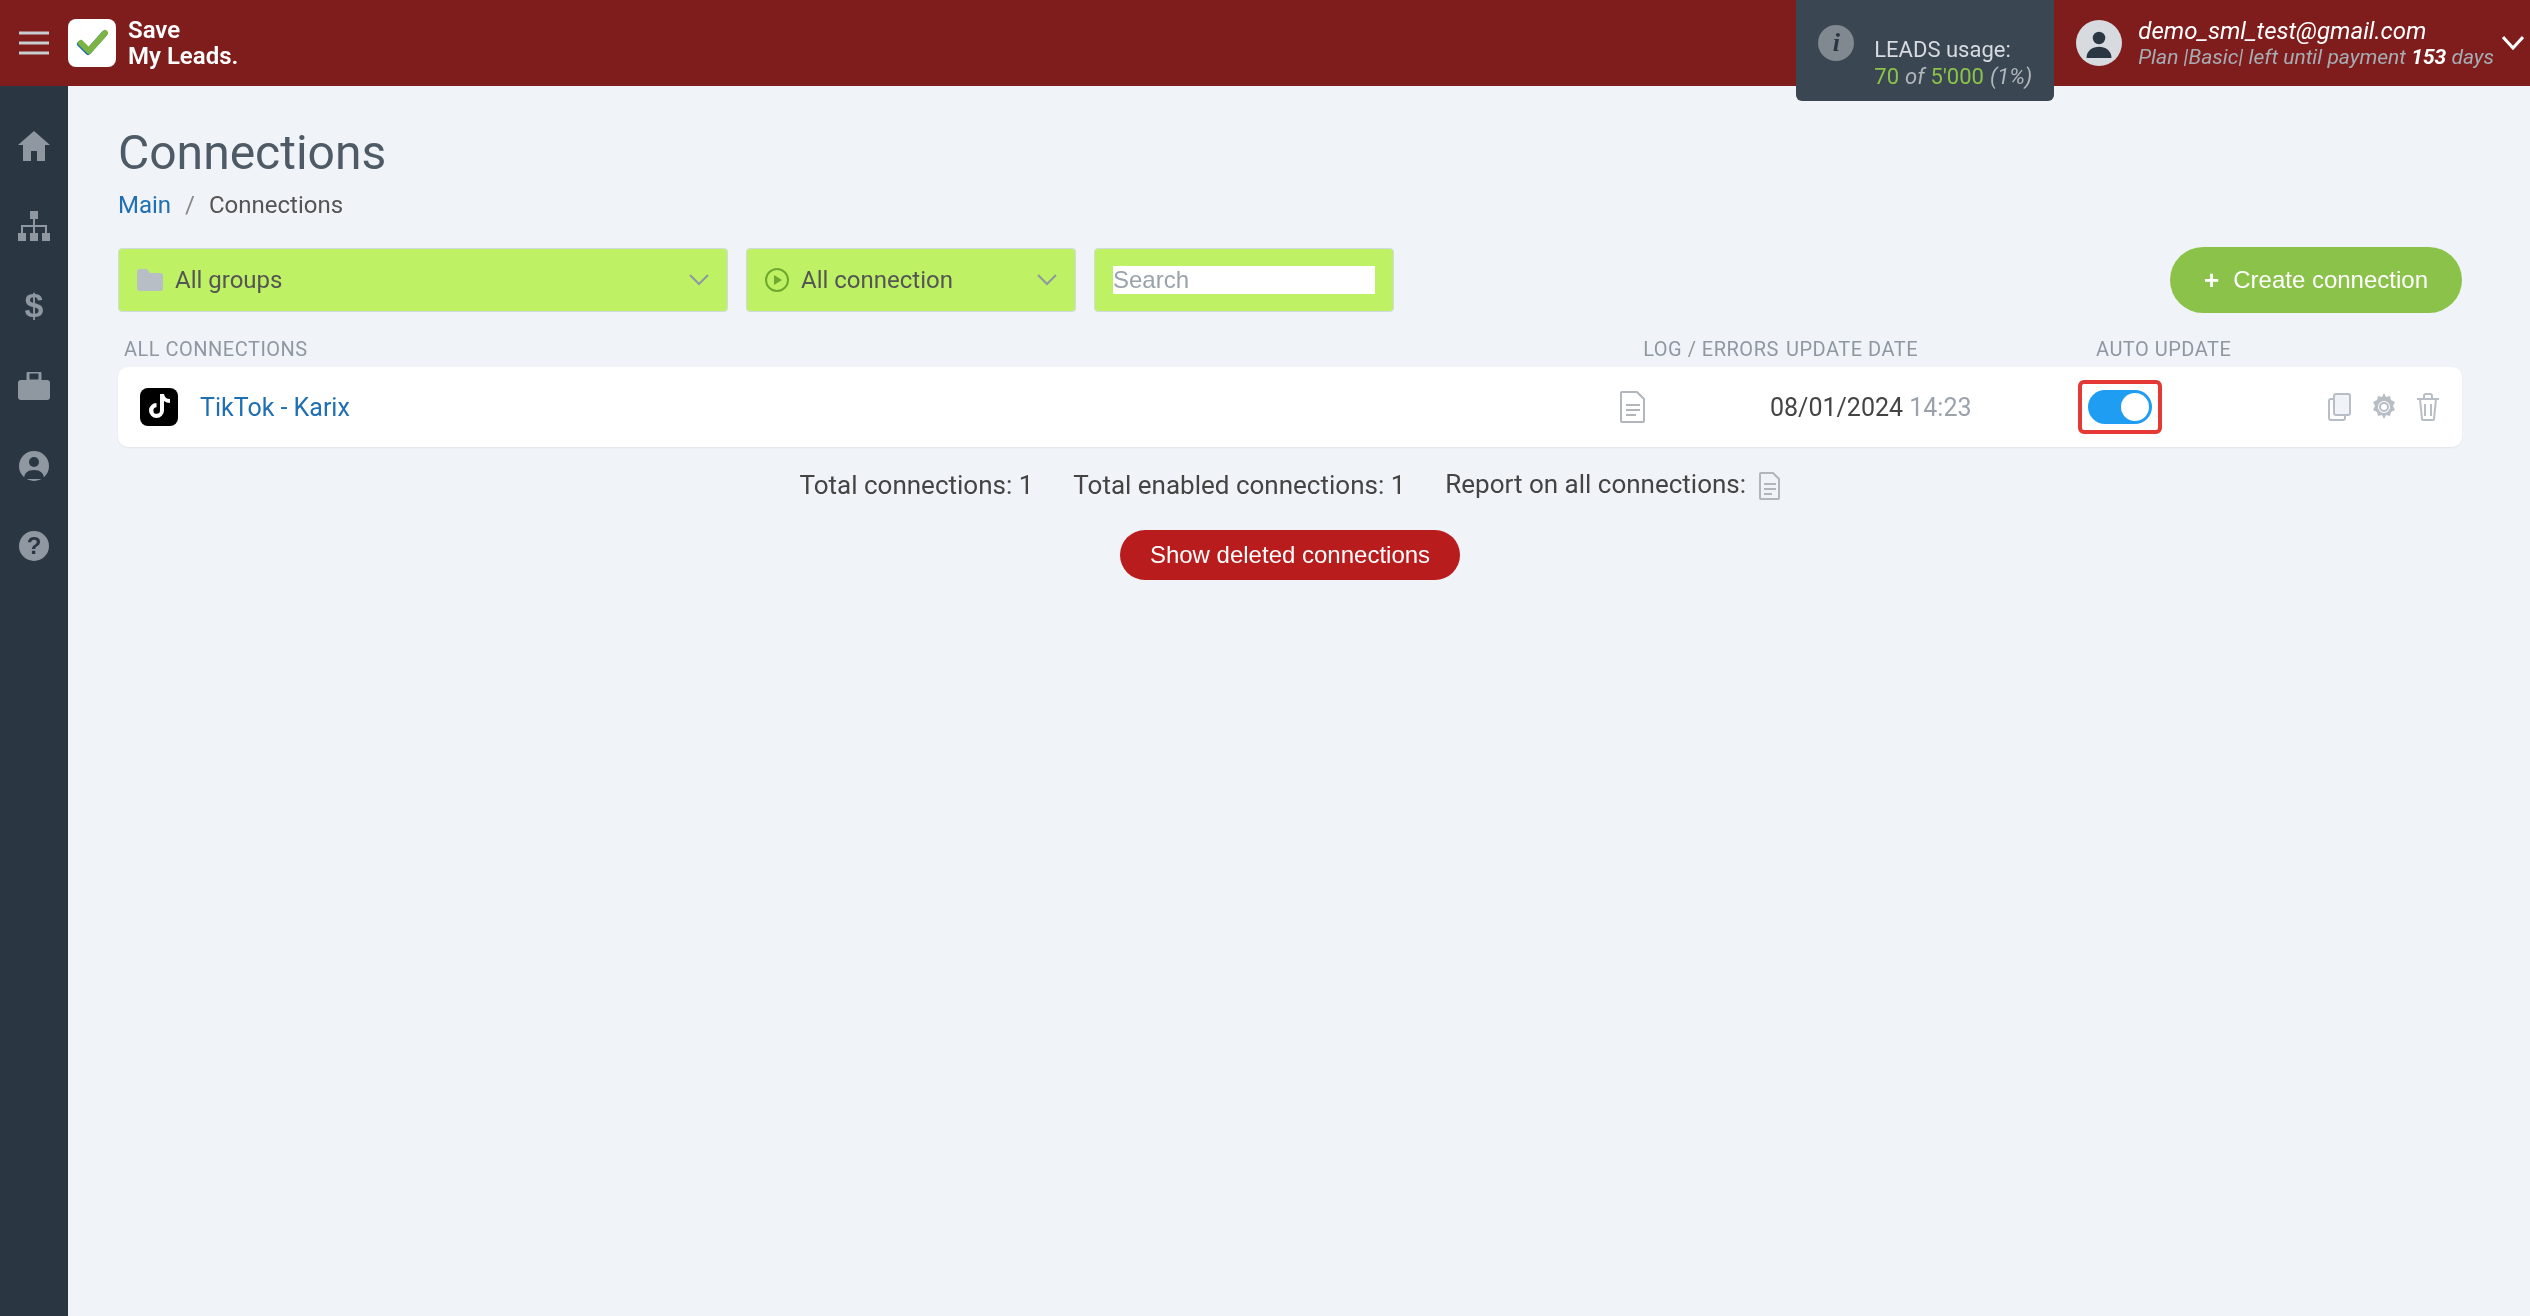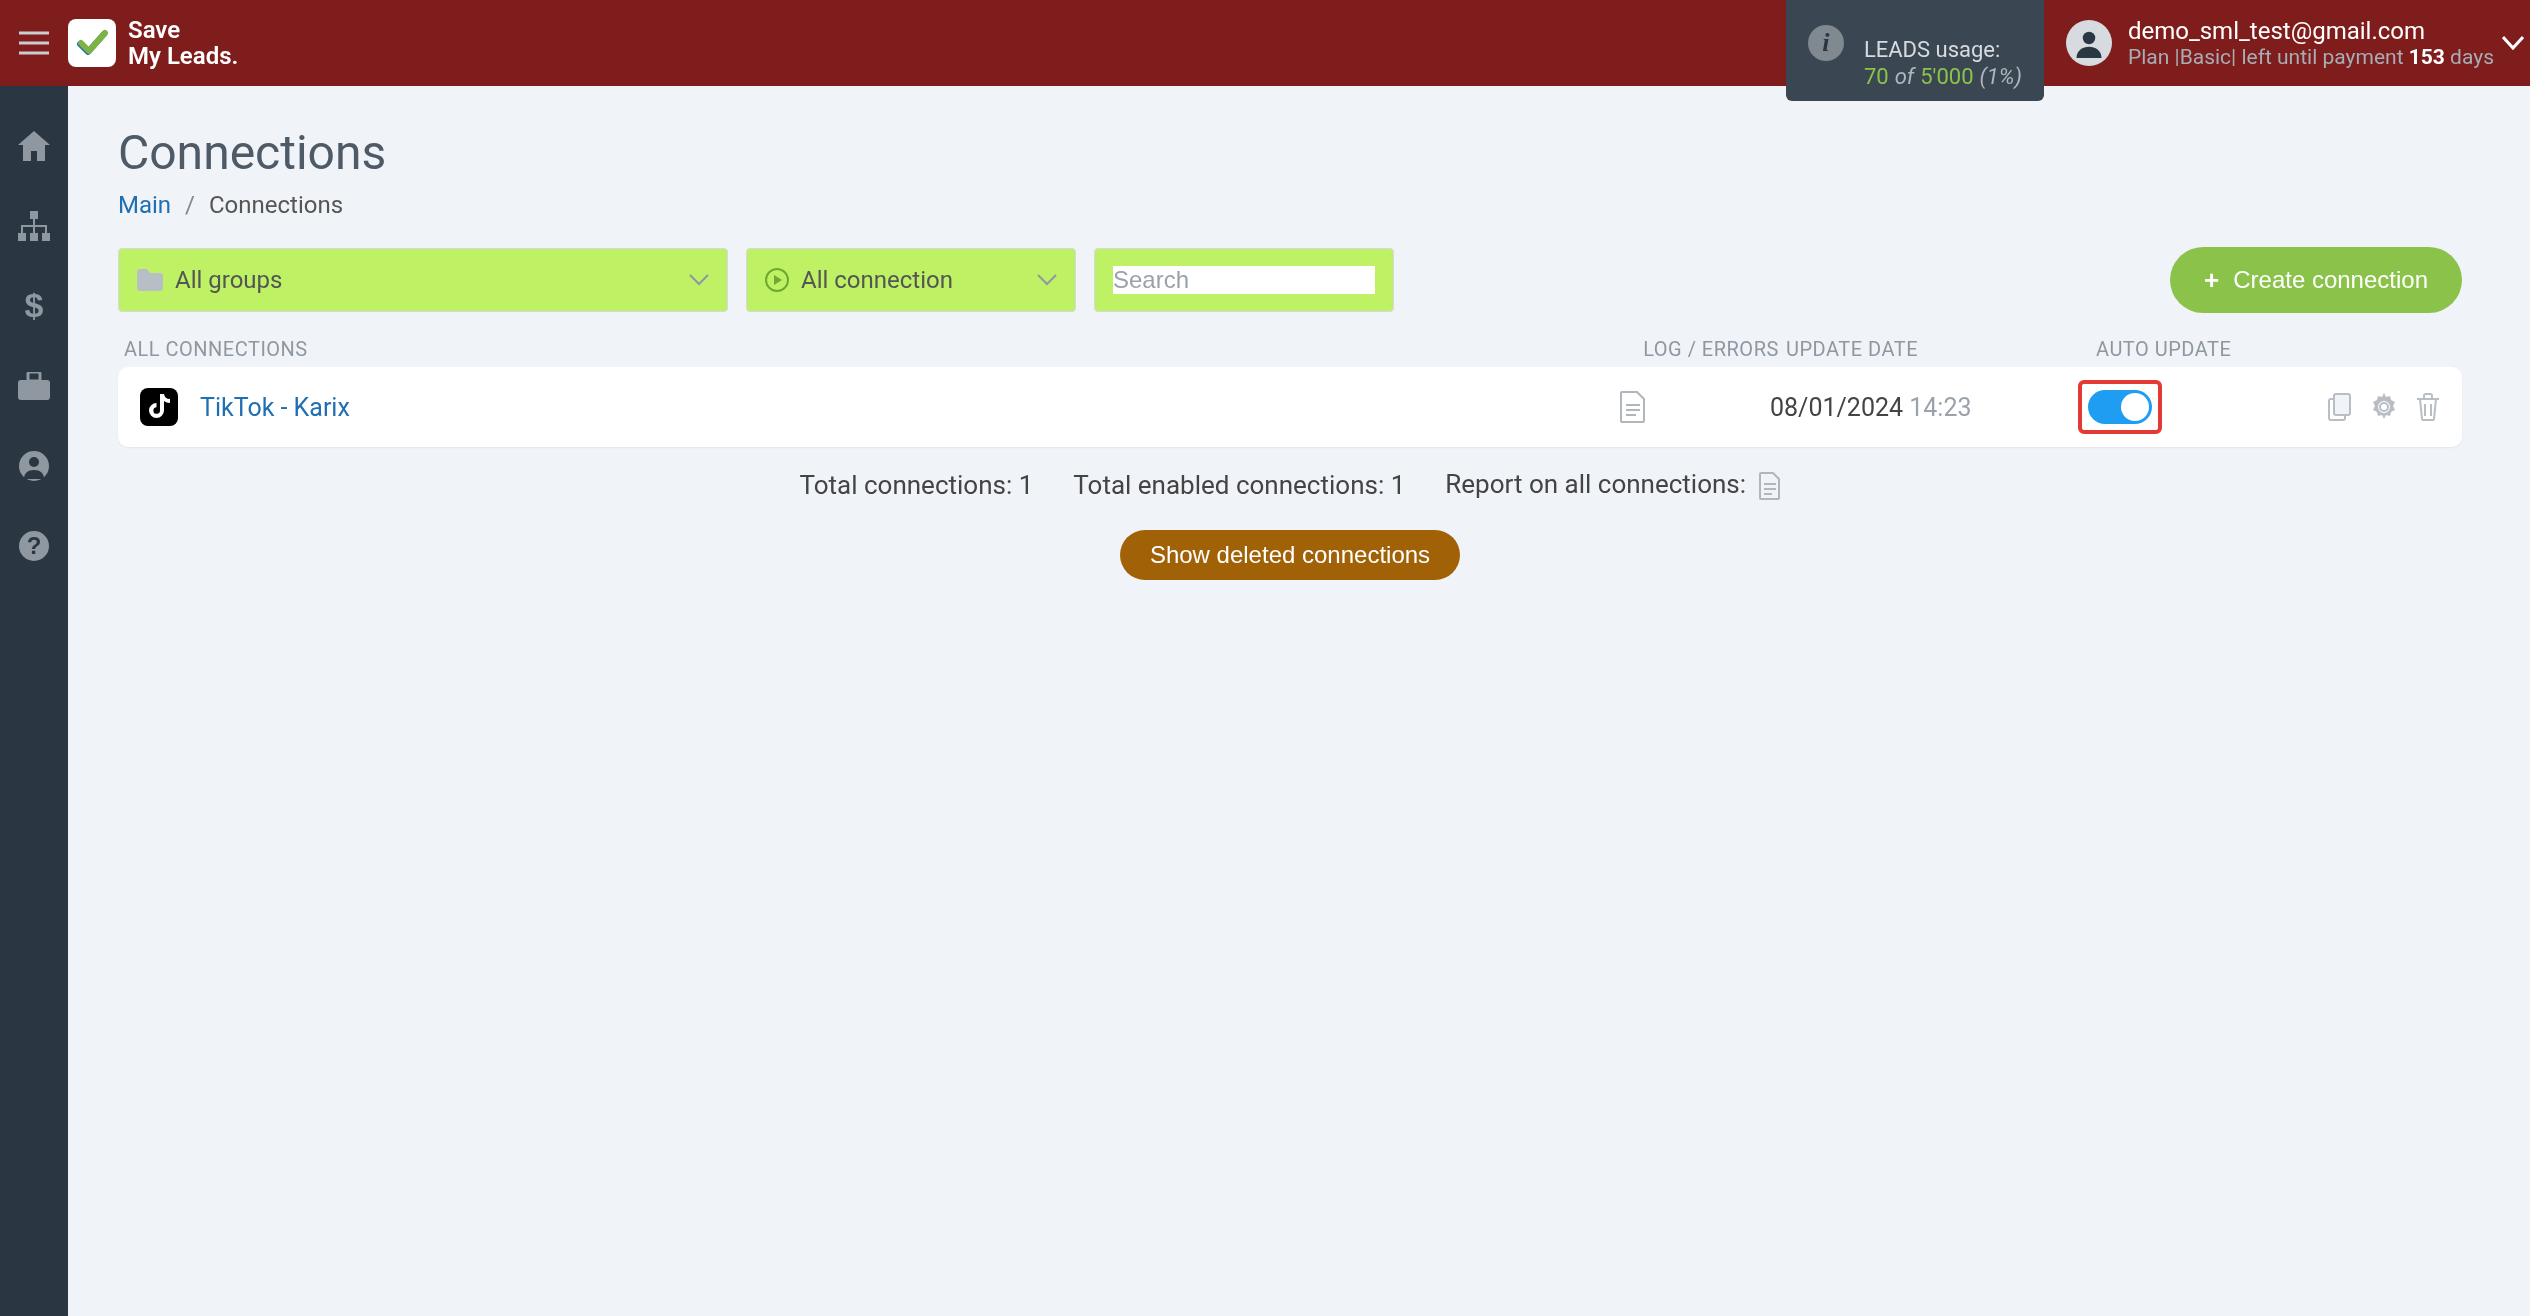--- a/index.html
+++ b/index.html
@@ -77,21 +77,21 @@
     font-style: italic;
   }
   .leads-usage .lu-col { display:flex; flex-direction:column; font-size:22px; line-height:1.25;margin-top:40px;}
   .leads-usage .lu-label{ color:#d7dbe0;}
   .leads-usage .lu-row { display:flex; gap:6px; align-items:flex-start;}
   .lu-used{ color:#8bc34a;}
   .lu-of{ color:#b0b6bc; font-style:italic;}
   .lu-total{color:#8bc34a;}
   .lu-pct{color:#b0b6bc; font-style:italic;}
   .account {
-    display:flex; align-items:center; gap:16px; padding-right: 36px;
+    display:flex; align-items:center; gap:16px; padding-right: 36px; font-style: italic;
   }
   .avatar-icon{
     width:46px;height:46px;border-radius:50%;background:#d7dbe0;
     display:flex;align-items:center;justify-content:center;color:#2a3642;
   }
   .acc-col{display:flex;flex-direction:column;}
   .acc-email{color:#fff;font-size:24px;}
   .acc-plan{color:#a6adb4;font-size:21px;}
   .acc-plan b{color:#fff;}
   .acc-chev{color:#fff;font-size:28px; position:absolute; right:6px; top:50%; transform:translateY(-50%);}
@@ -150,21 +150,21 @@
     width:64px;height:34px;border-radius:17px;background:#1e9df2;position:relative;cursor:pointer;
   }
   .toggle .knob{position:absolute;right:3px;top:3px;width:28px;height:28px;background:#fff;border-radius:50%;}
   .actions-cell{width:160px;display:flex;gap:18px;justify-content:flex-end;color:#b8bec5;font-size:28px;}
   .actions-cell span{cursor:pointer;}
   .summary{
     display:flex;gap:40px;justify-content:center;font-size:26px;color:#444;margin-top:4px;margin-bottom:30px;align-items:center;
   }
   .summary .rep-icon{color:#9aa2ab;font-size:26px;margin-left:6px;}
   .show-deleted{
-    display:block;margin:0 auto;background:#a16207;color:#fff;border:none;
+    display:block;margin:0 auto;background:#b91c1c;color:#fff;border:none;
     height:50px;padding:0 30px;border-radius:25px;font-size:24px;cursor:pointer;
   }
   svg{display:block;}
 </style>
 </head>
 <body>
 
 <div class="topbar">
   <div class="menu-btn">
     <svg width="30" height="24" viewBox="0 0 30 24">

